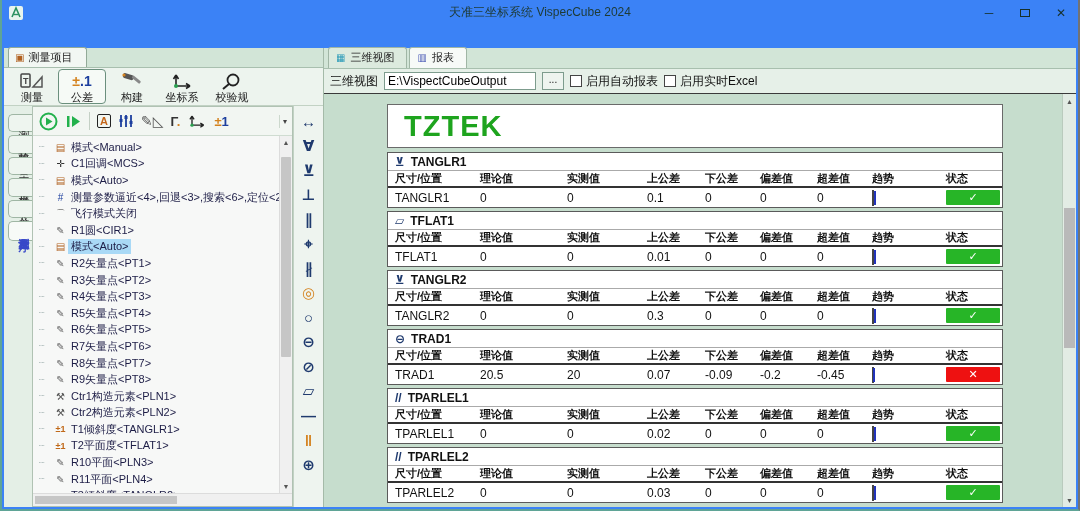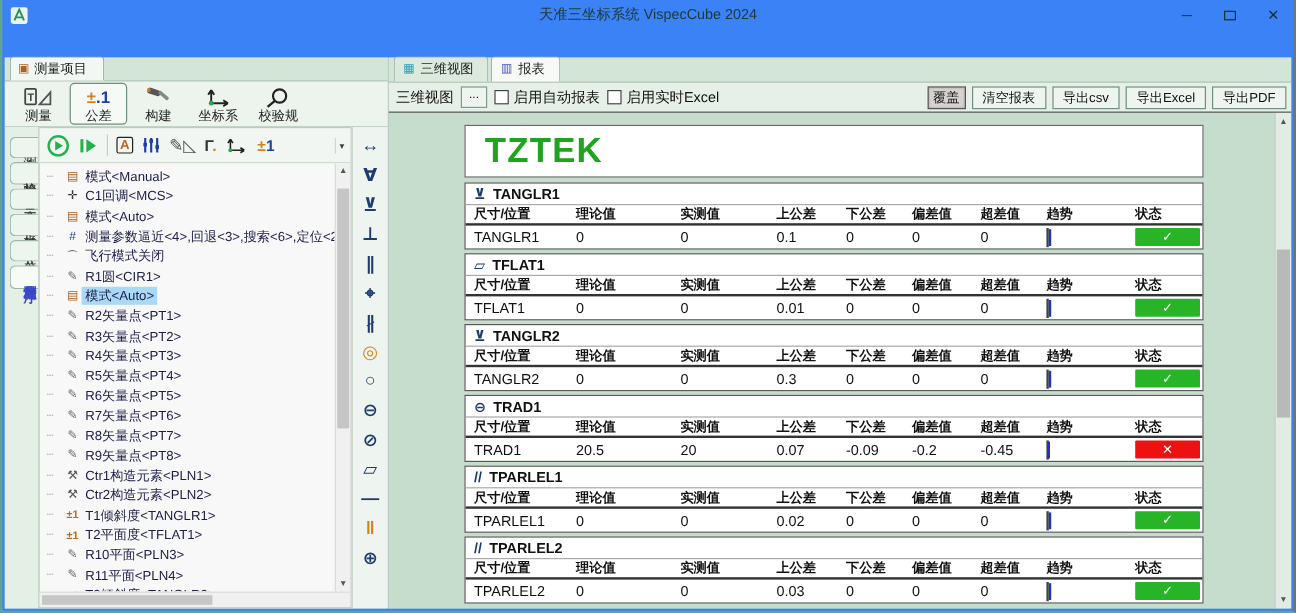--- a/index.html
+++ b/index.html
@@ -421,36 +421,30 @@
             <span>三维视图</span>
           </div>
           <div class="rp-tab selected">
             <span class="icrep">▥</span>
             <span>报表</span>
           </div>
         </div>
 
       <div class="output-bar">
         <span>三维视图</span>
+        <input class="path-input" value="E:\VispectCubeOutput" style="">
         <span class="browse-btn">...</span>
         <span class="chk-group">
           <span class="chk"></span>
           <span>启用自动报表</span>
         </span>
         <span class="chk-group">
           <span class="chk"></span>
           <span>启用实时Excel</span>
         </span>
-        <span class="ob-buttons" id="obButtons">
-            <button class="ob-btn pressed">覆盖</button>
-            <button class="ob-btn">清空报表</button>
-            <button class="ob-btn">导出csv</button>
-            <button class="ob-btn">导出Excel</button>
-            <button class="ob-btn">导出PDF</button>
-          </span>
       </div>
 
       <div class="report-viewport">
         <div class="page">
           <div class="logo-box">
             <span class="logo-text">TZTEK</span>
           </div>
           <div id="tables">
               <div class="rtable">
                 <div class="rt-title">

